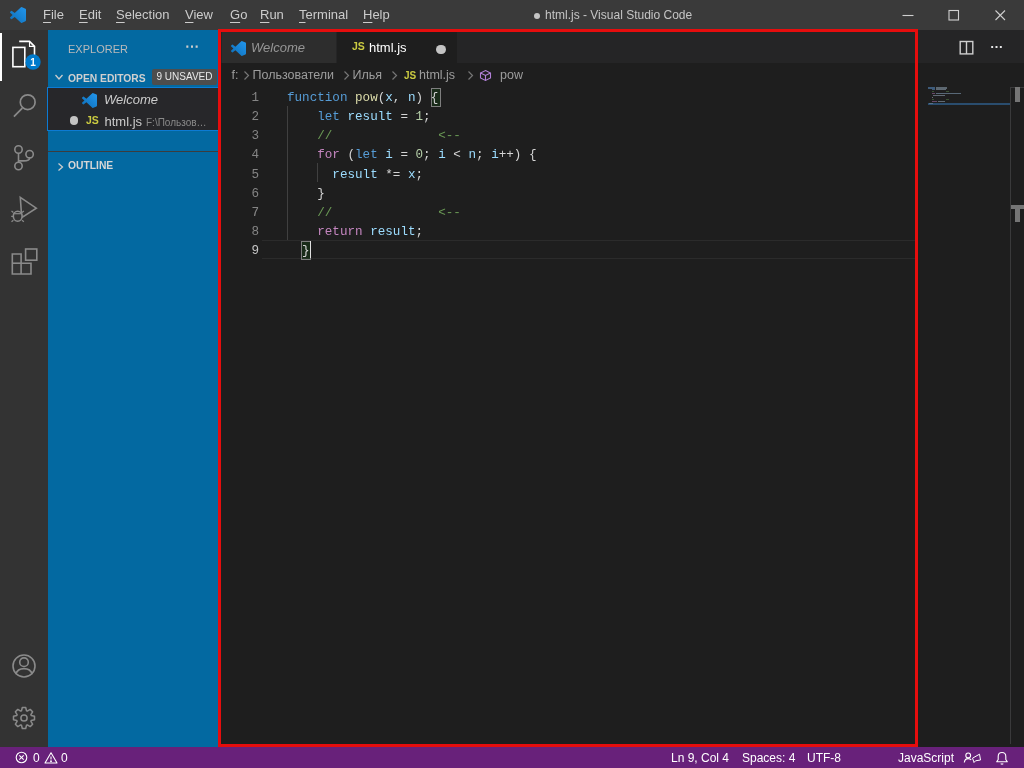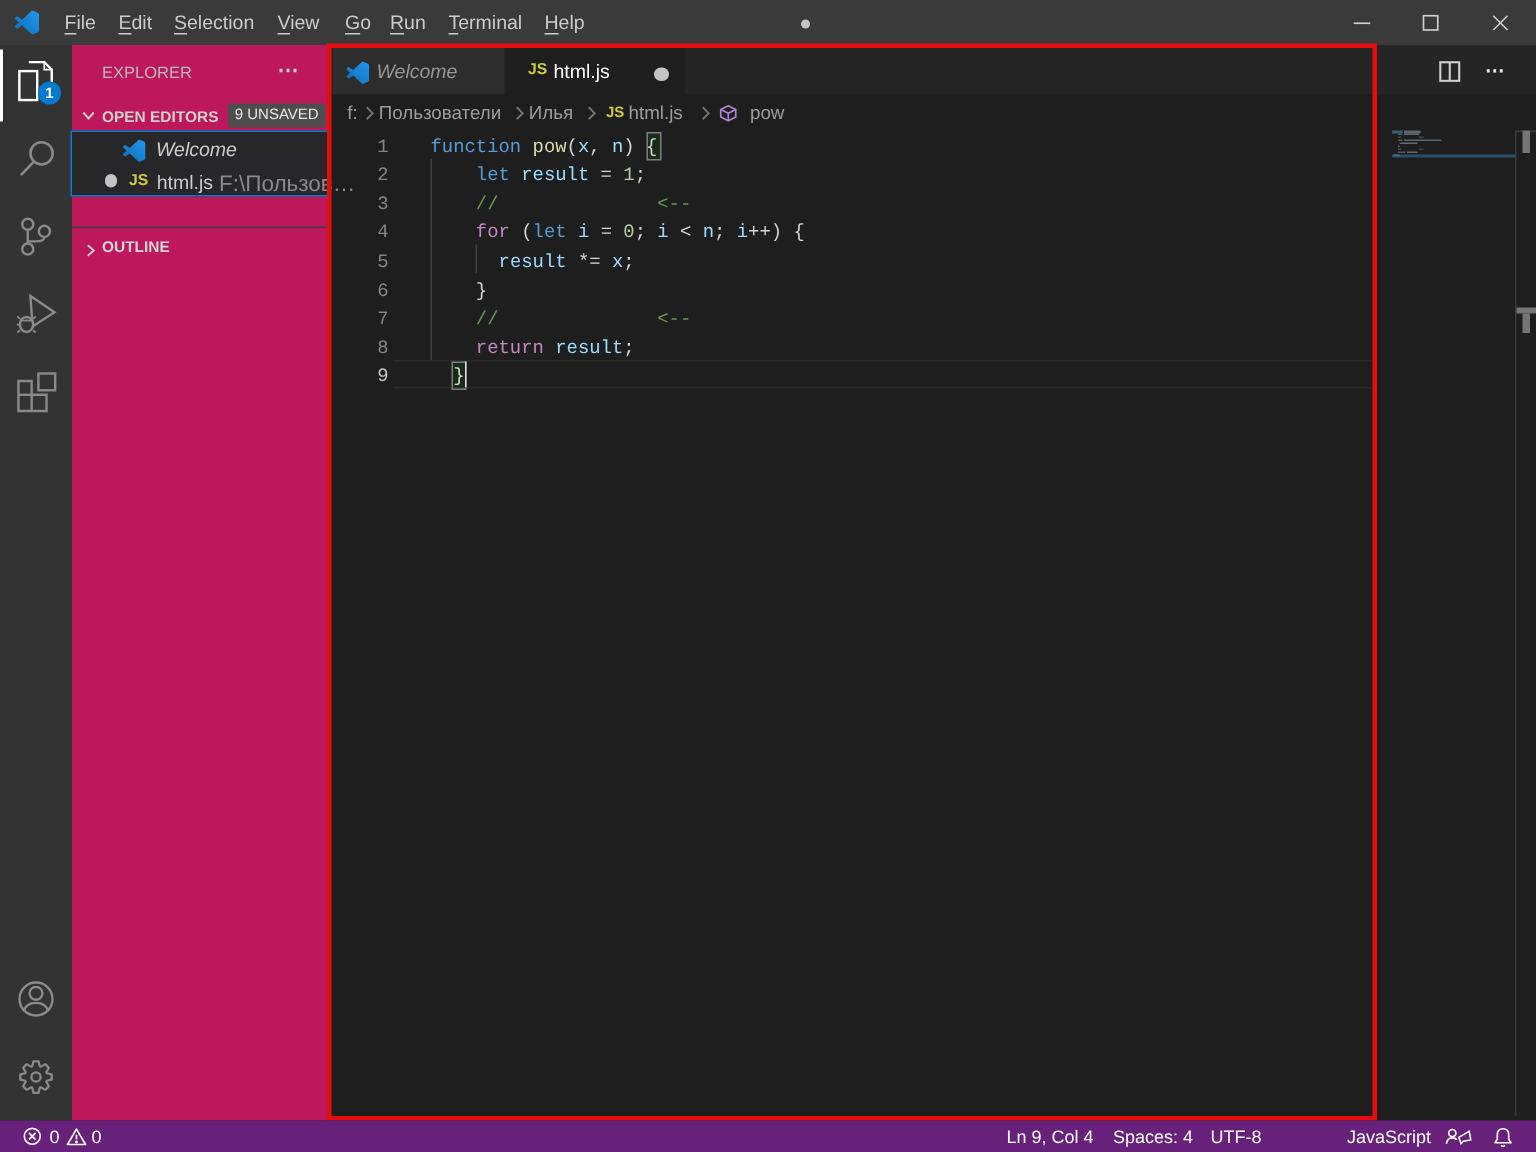--- a/index.html
+++ b/index.html
@@ -9,21 +9,21 @@
   
   #titlebar{position:absolute;left:0;top:0;width:1024px;height:30px;background:#3a3a3a;}
   .menu{position:absolute;top:0;height:30px;line-height:30px;font-size:13px;color:#cccccc;}
   .menu u{text-decoration-thickness:1px;text-underline-offset:3px;}
   #wintitle{position:absolute;left:545px;top:0;height:30px;line-height:31px;font-size:12px;color:#c5c5c5;}
   .tdot{position:absolute;left:534px;top:13px;width:6px;height:6px;border-radius:50%;background:#c5c5c5;}
   
   #actbar{position:absolute;left:0;top:30px;width:48px;height:717px;background:#333333;}
   #actsel{position:absolute;left:0;top:33px;width:2px;height:48px;background:#ffffff;}
   
-  #sidebar{position:absolute;left:48px;top:30px;width:171px;height:717px;background:#be185d;}
+  #sidebar{position:absolute;left:48px;top:30px;width:171px;height:717px;background:#0369a1;}
   .sbh{font-size:11px;color:#bababa;}
   .sechead{position:absolute;left:0;width:171px;height:21px;font-weight:bold;font-size:10.3px;color:#d6d6d6;}
   .chev{position:absolute;left:6px;top:4px;width:12px;height:12px;}
   
   #tabstrip{position:absolute;left:219px;top:30px;width:805px;height:33px;background:#252526;}
   #tab1{position:absolute;left:222px;top:30px;width:114px;height:33px;background:#2d2d2d;}
   #tab2{position:absolute;left:337px;top:30px;width:120px;height:33px;background:#1e1e1e;}
   .tabtxt{position:absolute;top:0;height:32px;line-height:36px;font-size:13px;}
   
   #crumbs{position:absolute;left:219px;top:63px;width:805px;height:23px;background:#1e1e1e;}
@@ -58,20 +58,21 @@
   </svg>
   <span class="menu" style="left:43px"><u>F</u>ile</span>
   <span class="menu" style="left:79px"><u>E</u>dit</span>
   <span class="menu" style="left:116px"><u>S</u>election</span>
   <span class="menu" style="left:185px"><u>V</u>iew</span>
   <span class="menu" style="left:230px"><u>G</u>o</span>
   <span class="menu" style="left:260px"><u>R</u>un</span>
   <span class="menu" style="left:299px"><u>T</u>erminal</span>
   <span class="menu" style="left:363px"><u>H</u>elp</span>
   <span class="tdot"></span>
+  <span id="wintitle">html.js - Visual Studio Code</span>
   <svg class="abs" style="left:890px;top:0" width="134" height="30" viewBox="0 0 134 30" fill="none" stroke="#cfcfcf" stroke-width="1.1">
     <line x1="12.5" y1="15.5" x2="23.5" y2="15.5"></line>
     <rect x="59" y="10.5" width="9.5" height="9.5"></rect>
     <line x1="105.5" y1="10.5" x2="115" y2="20"></line>
       <line x1="115" y1="10.5" x2="105.5" y2="20"></line>
   </svg>
 </div>
 
 <div id="actbar"></div>
 <div id="actsel"></div>
@@ -138,21 +139,21 @@
   <div class="abs" style="left:104px;top:38.5px;width:65px;height:16px;background:#4d4d4d;border-radius:2px;color:#e8e8e8;font-size:10px;text-align:center;line-height:16px;">9 UNSAVED</div>
 
   <div class="abs" style="left:-1px;top:57px;width:170px;height:41.5px;border:1px solid #0c7bd4;background:#27272a;">
     <svg class="abs" style="left:34px;top:4.5px" width="15" height="15" viewBox="0 0 100 100">
       <path fill="url(#vsg)" d="M70.912 99.317a6.223 6.223 0 0 0 4.96-.19l20.589-9.907A6.25 6.25 0 0 0 100 83.587V16.413a6.25 6.25 0 0 0-3.539-5.632L75.874.873a6.226 6.226 0 0 0-7.104 1.21L29.355 38.04 12.187 25.01a4.162 4.162 0 0 0-5.318.236l-5.506 5.009a4.168 4.168 0 0 0-.004 6.162L16.247 50 1.36 63.583a4.168 4.168 0 0 0 .004 6.162l5.506 5.01a4.162 4.162 0 0 0 5.318.236l17.168-13.032L68.77 97.917a6.217 6.217 0 0 0 2.142 1.4zM75.015 27.3L45.11 50l29.906 22.701V27.3z"></path>
     </svg>
     <span class="abs" style="left:56px;top:3px;font-size:13px;font-style:italic;color:#cccccc;line-height:17px;">Welcome</span>
     <div class="abs" style="left:21.5px;top:28px;width:8.6px;height:8.6px;border-radius:50%;background:#c4c4c4;"></div>
     <span class="abs" style="left:38px;top:24px;font-size:10.5px;font-weight:bold;color:#cbcb41;line-height:17px;">JS</span>
     <span class="abs" style="left:56.5px;top:25px;font-size:13px;color:#cccccc;line-height:17px;">html.js</span>
-    <span class="abs" style="left:98px;top:25.5px;font-size:15px;color:#8a8a8a;line-height:17px;">F:\Пользов…</span>
+    <span class="abs" style="left:98px;top:25.5px;font-size:10px;color:#8a8a8a;line-height:17px;">F:\Пользов…</span>
   </div>
 
   <div class="abs" style="left:0;top:121.3px;width:171px;height:1px;background:#3c3c3d;"></div>
   <div class="sechead" style="top:126.5px;padding-left:44px;">
     <svg class="chev" fill="none" stroke="#cccccc" stroke-width="1.3">
         <path d="M4.5 2.5 L8.5 6 L4.5 9.5"></path>
       </svg>
     <span class="abs" style="left:20px;top:3.5px;">OUTLINE</span>
   </div>
 </div>

